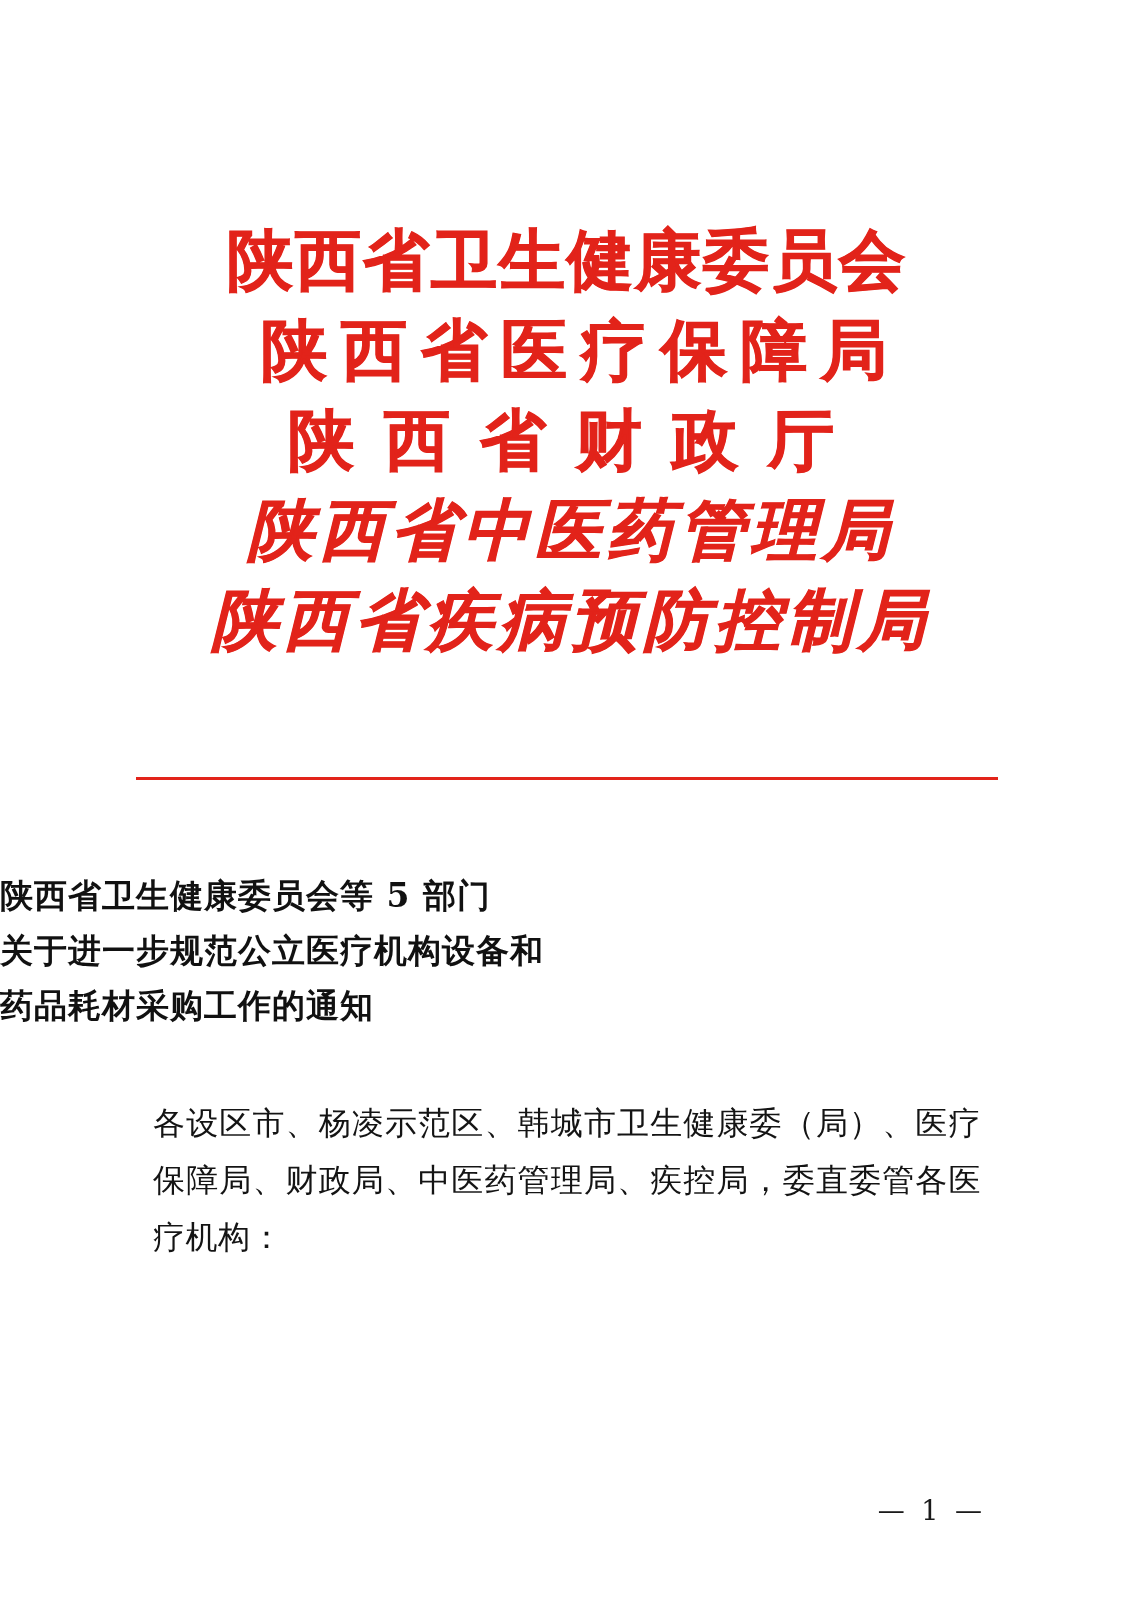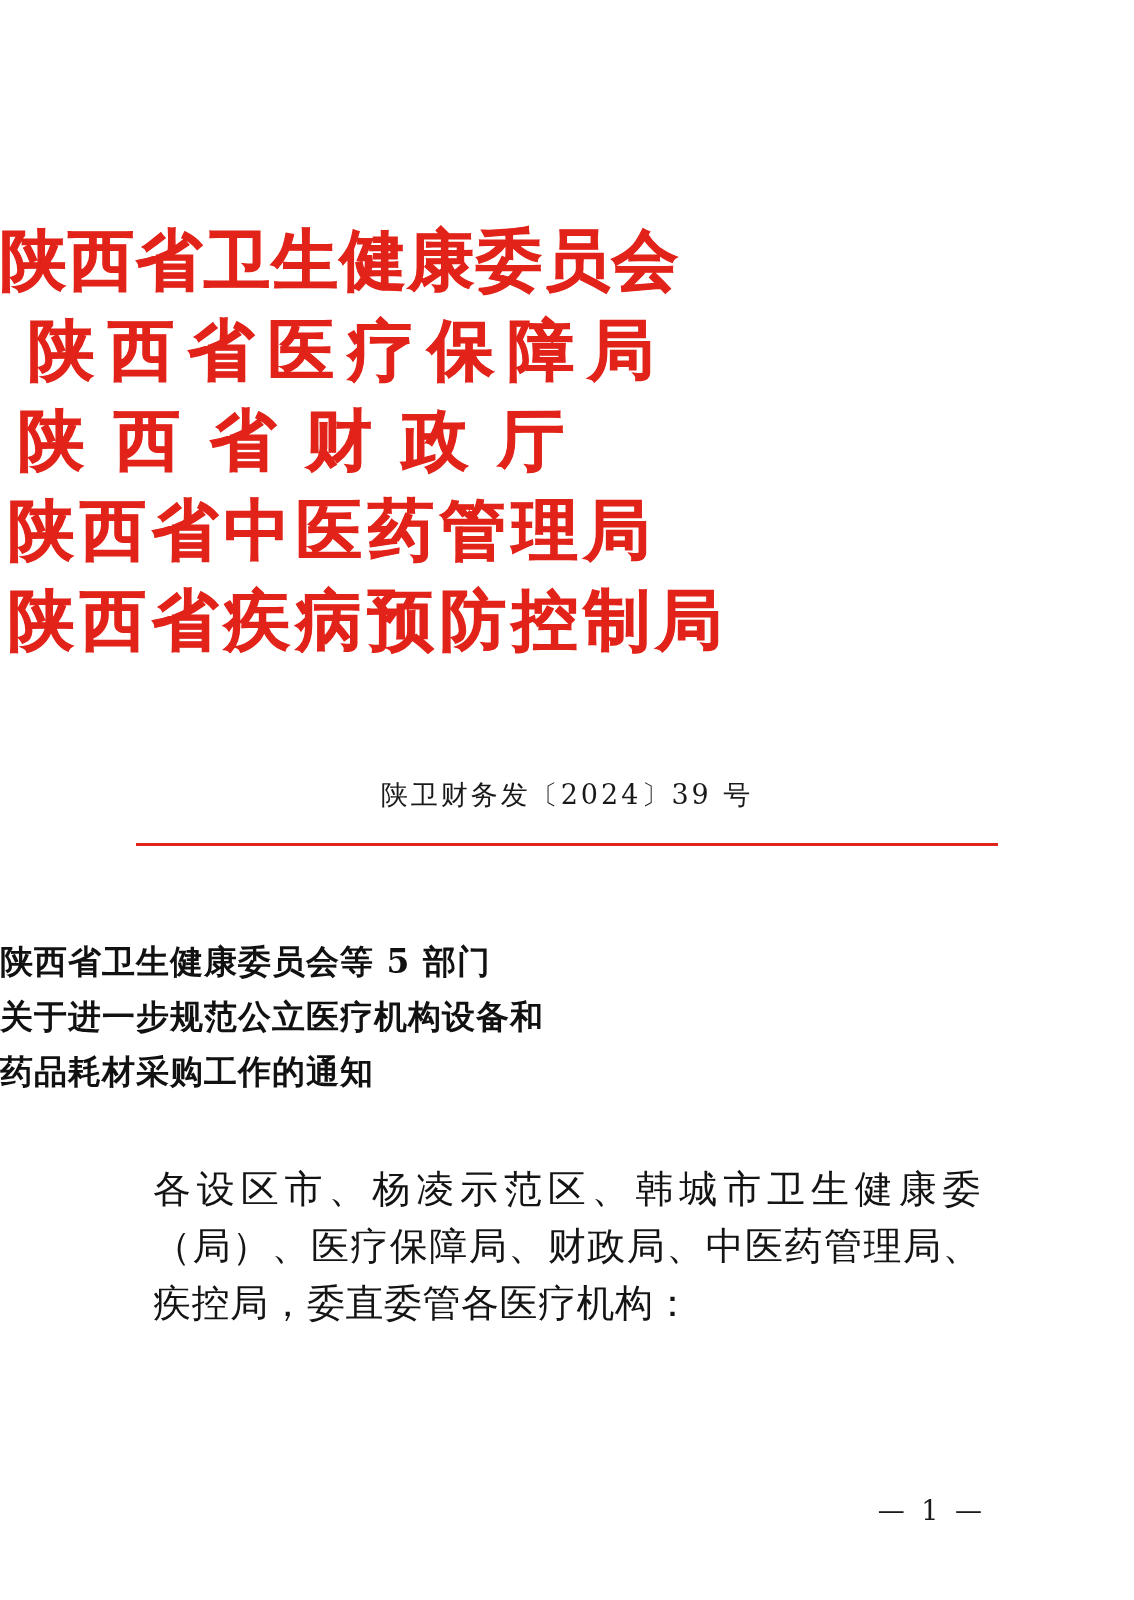--- a/index.html
+++ b/index.html
@@ -19,35 +19,35 @@
   .page {
     position: relative;
     width: 1134px;
     height: 1600px;
     box-sizing: border-box;
   }
 
   
   .masthead {
     padding-top: 215px;
-    text-align: left;
+    text-align: center;
   }
   .masthead-line {
     color: #e2231a;
     font-family: "DejaVu Serif", "Liberation Serif", serif;
     font-weight: 700;
     font-size: 66px;
     line-height: 90px;
     letter-spacing: 2px;
     white-space: nowrap;
     -webkit-text-stroke: 1px #e2231a;
   }
   .masthead-line.wide1 { letter-spacing: 14px; padding-left: 28px; }
   .masthead-line.wide2 { letter-spacing: 30px; padding-left: 18px; }
-  .masthead-line.wide3 { letter-spacing: 6px; padding-left: 8px; }
+  .masthead-line.wide3 { letter-spacing: 6px; padding-left: 8px; font-style: italic; }
 
   
   .docnum-wrap {
     margin-top: 112px;
     text-align: center;
   }
   .docnum {
     font-family: "DejaVu Serif", "Liberation Serif", serif;
     font-size: 27px;
     letter-spacing: 3px;
@@ -74,21 +74,21 @@
     color: #111111;
   }
 
   
   .body-block {
     margin: 62px auto 0 auto;
     width: 828px;
   }
   .body-p {
     font-family: "DejaVu Serif", "Liberation Serif", serif;
-    font-size: 38px;
+    font-size: 32px;
     line-height: 57px;
     letter-spacing: 0.5px;
     color: #141414;
     text-align: justify;
     text-justify: inter-ideograph;
   }
   .body-p.indent { text-indent: 58px; }
 
   
   .page-number {
@@ -108,21 +108,20 @@
 
   <div class="masthead">
     <div class="masthead-line">陕西省卫生健康委员会</div>
     <div class="masthead-line wide1">陕西省医疗保障局</div>
     <div class="masthead-line wide2">陕西省财政厅</div>
     <div class="masthead-line wide3">陕西省中医药管理局</div>
     <div class="masthead-line wide3">陕西省疾病预防控制局</div>
   </div>
 
   <div class="docnum-wrap">
-    <div class="docnum">陕卫财务发〔2024〕39 号</div>
     <div class="red-rule"></div>
   </div>
 
   <div class="title-block">
     <div class="title-line">陕西省卫生健康委员会等 5 部门</div>
     <div class="title-line">关于进一步规范公立医疗机构设备和</div>
     <div class="title-line">药品耗材采购工作的通知</div>
   </div>
 
   <div class="body-block">

